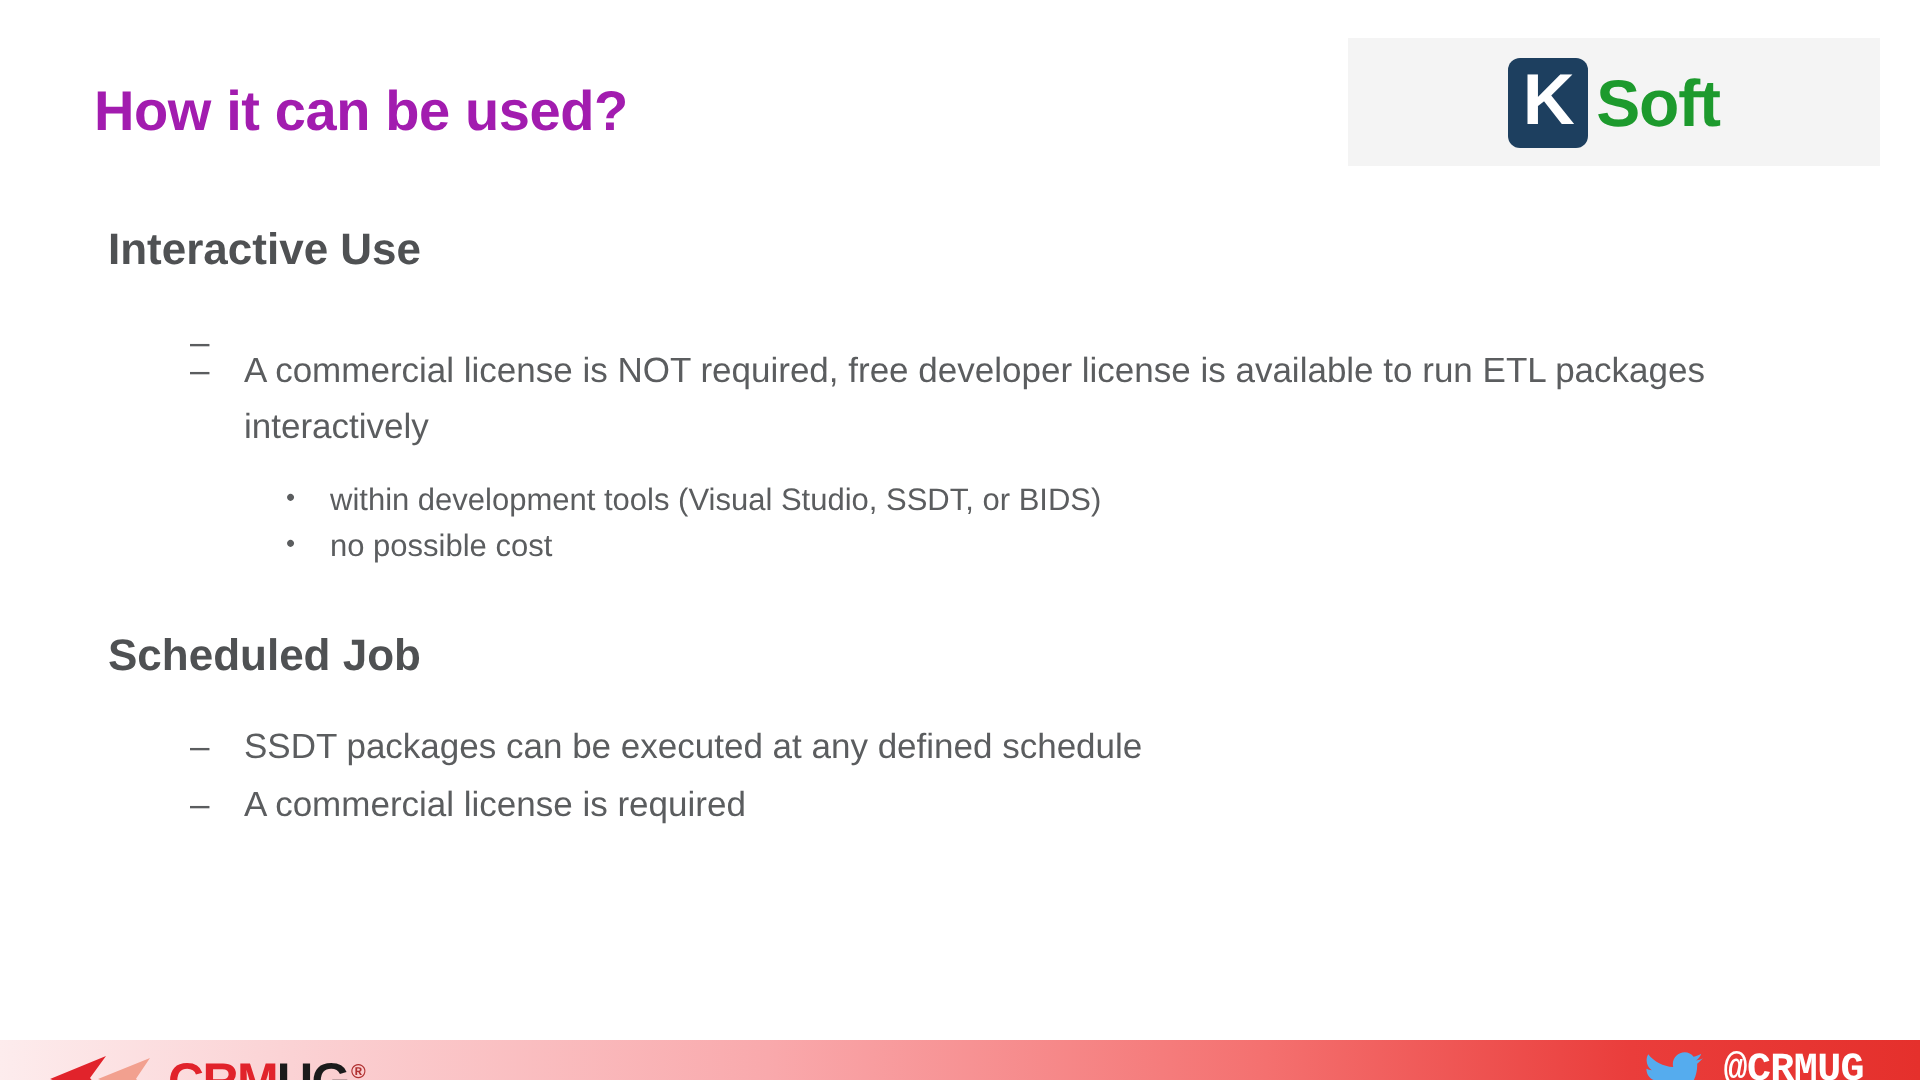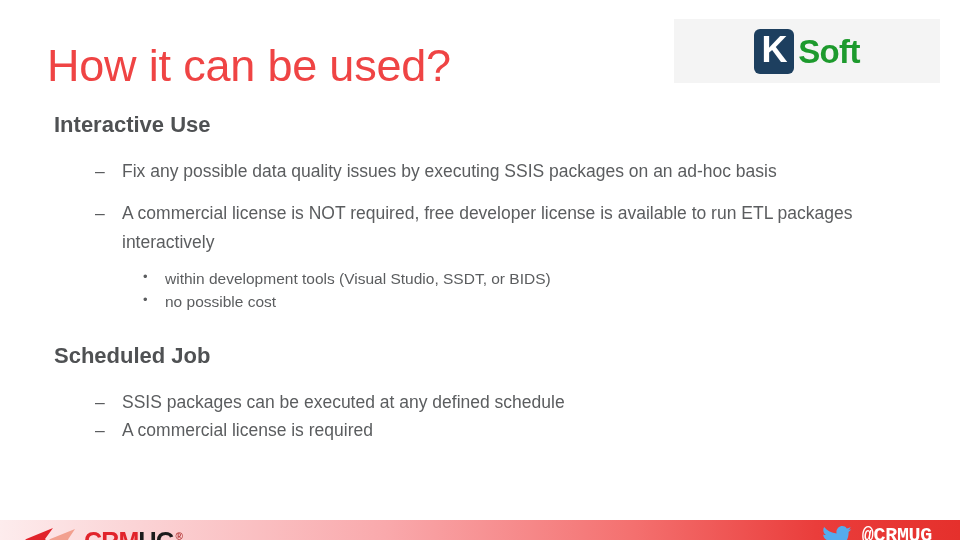--- a/index.html
+++ b/index.html
@@ -19,24 +19,24 @@
     position: absolute;
     inset: 0;
     background: #ffffff;
   }
 
   
   .slide-title {
     position: absolute;
     left: 47px;
     top: 41px;
-    font-size: 45px;
-    font-weight: 400;
+    font-size: 28px;
+    font-weight: 700;
     letter-spacing: -0.2px;
-    color: #ef4444;
+    color: #a21caf;
     line-height: 1.1;
     white-space: nowrap;
   }
 
   
   .ks-logo {
     position: absolute;
     left: 674px;
     top: 19px;
     width: 266px;
@@ -209,21 +209,20 @@
   </div>
 
   <div class="content">
 
     <div class="lvl1">Interactive Use</div>
 
     <div class="gap-sm"></div>
 
     <div class="lvl2">
       <span class="dash">–</span>
-      <span>Fix any possible data quality issues by executing SSIS packages on an ad-hoc basis</span>
     </div>
 
     <div class="gap-md"></div>
 
     <div class="lvl2">
       <span class="dash">–</span>
       <span>A commercial license is NOT required, free developer license is available to run ETL packages interactively</span>
     </div>
 
     <div class="gap-sm"></div>
@@ -239,21 +238,21 @@
     </div>
 
     <div class="gap-lg"></div>
 
     <div class="lvl1">Scheduled Job</div>
 
     <div class="gap-sm"></div>
 
     <div class="lvl2">
       <span class="dash">–</span>
-      <span>SSIS packages can be executed at any defined schedule</span>
+      <span>SSDT packages can be executed at any defined schedule</span>
     </div>
 
     <div class="lvl2">
       <span class="dash">–</span>
       <span>A commercial license is required</span>
     </div>
 
   </div>
 
   <div class="footer">

